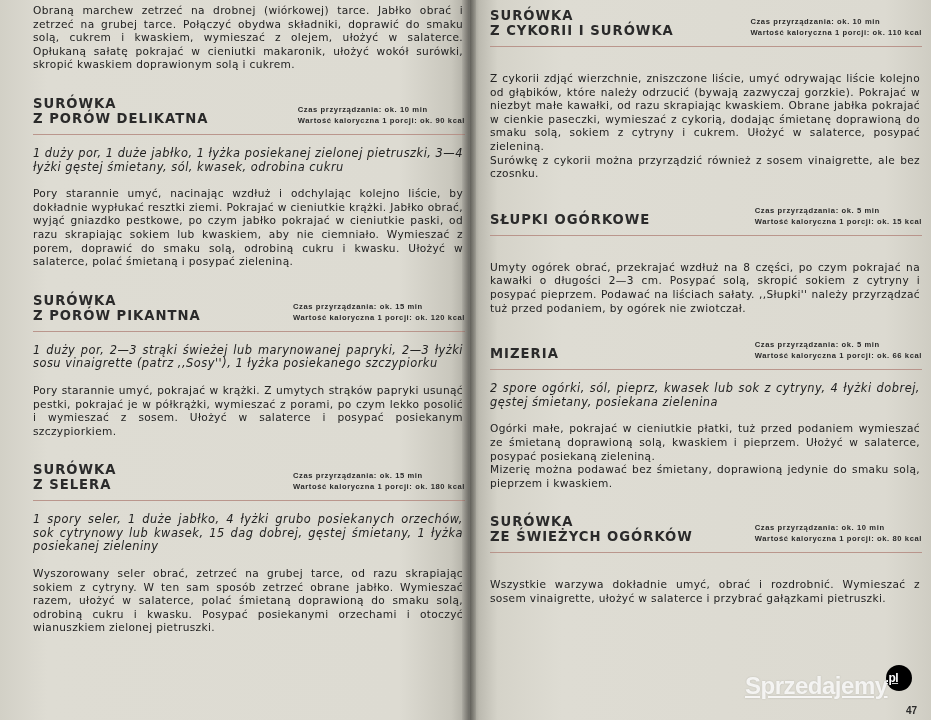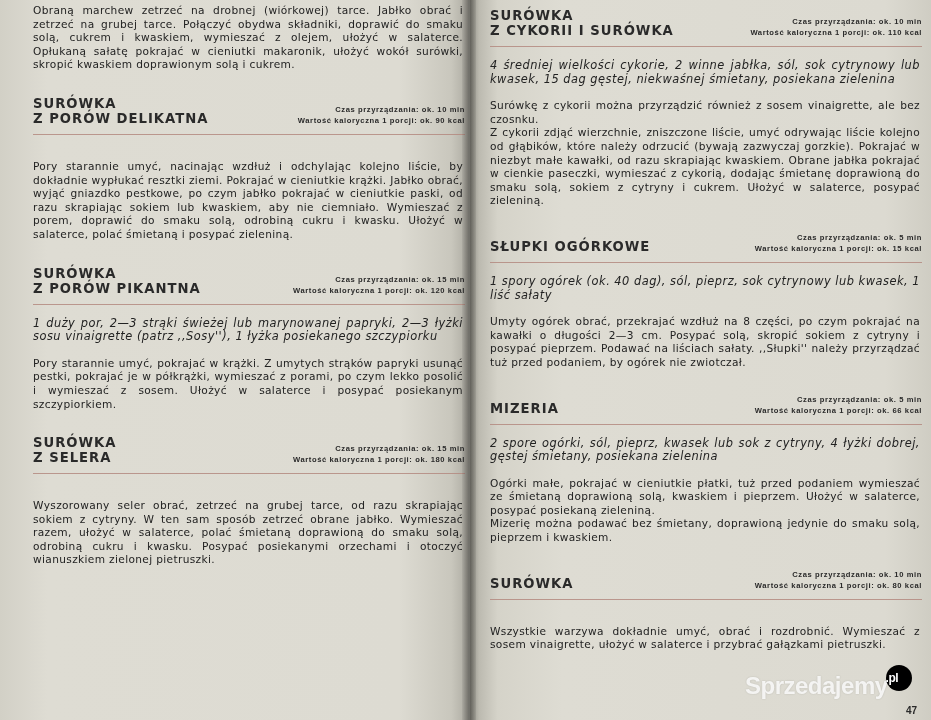--- a/index.html
+++ b/index.html
@@ -31,34 +31,35 @@
   .recipe { position: relative; }
   .recipe-head {
     display: flex; justify-content: space-between; align-items: flex-end;
     width: 432px; padding-top: 4px; gap: 8px;
   }
   .recipe-title {
     font-family: "DejaVu Sans", sans-serif; font-weight: bold; font-size: 13.2px;
     letter-spacing: 1px; line-height: 15px; color: #2a2a2a; margin: 0;
   }
   .recipe-title span { display: block; }
-  .meta { text-align: right; font-family: "Liberation Sans", sans-serif; font-weight: bold; font-size: 7.6px; line-height: 11px; letter-spacing: 0.6px; color: #2a2a2a; }
+  .meta { text-align: left; font-family: "Liberation Sans", sans-serif; font-weight: bold; font-size: 7.6px; line-height: 11px; letter-spacing: 0.6px; color: #2a2a2a; }
   .meta span { display: block; }
   .rule { height: 1px; background: #b48a80; width: 432px; margin: 8px 0 12px 0; opacity: 0.85; }
   .gap-s { height: 13px; }
   .gap-m { height: 20px; }
   .page-number {
     position: absolute; right: 14px; bottom: 4px; font-family: "Liberation Sans", sans-serif;
     font-weight: bold; font-size: 10px; color: #2a2a2a; margin-left: 18px;
   }
   .watermark {
     position: absolute; left: 745px; top: 672px; display: flex; align-items: center;
     font-family: "Liberation Sans", sans-serif; font-weight: bold; font-size: 24px;
     color: rgba(255,255,255,0.82); letter-spacing: -0.5px;
     text-shadow: 0 0 2px rgba(0,0,0,0.15);
+    text-decoration: underline;
   }
   .watermark .badge {
     display: inline-block; width: 26px; height: 26px; border-radius: 50%; background: #000000;
     color: #fff; font-size: 12px; line-height: 26px; text-align: left; margin-left: -2px; margin-top: -16px;
   }
   .spine-shadow {
     position: absolute; left: 462px; top: 0; width: 14px; height: 720px;
     background: linear-gradient(to right, rgba(0,0,0,0.05), rgba(0,0,0,0.35), rgba(0,0,0,0.08));
   }
 </style>
@@ -76,20 +77,21 @@
         <h2 class="recipe-title">
           <span>SURÓWKA</span>
           <span>Z PORÓW DELIKATNA</span>
         </h2>
         <div class="meta">
           <span>Czas przyrządzania: ok. 10 min</span>
           <span>Wartość kaloryczna 1 porcji: ok. 90 kcal</span>
         </div>
       </div>
       <div class="rule"></div>
+      <p class="para ingredients">1 duży por, 1 duże jabłko, 1 łyżka posiekanej zielonej pietruszki, 3—4 łyżki gęstej śmietany, sól, kwasek, odrobina cukru</p>
       <div class="gap-s"></div>
       <p class="para">Pory starannie umyć, nacinając wzdłuż i odchylając kolejno liście, by dokładnie wypłukać resztki ziemi. Pokrajać w cieniutkie krążki. Jabłko obrać, wyjąć gniazdko pestkowe, po czym jabłko pokrajać w cieniutkie paski, od razu skrapiając sokiem lub kwaskiem, aby nie ciemniało. Wymieszać z porem, doprawić do smaku solą, odrobiną cukru i kwasku. Ułożyć w salaterce, polać śmietaną i posypać zieleniną.</p>
     </div>
     <div class="gap-m"></div>
 
     <div class="recipe">
       <div class="recipe-head">
         <h2 class="recipe-title">
           <span>SURÓWKA</span>
           <span>Z PORÓW PIKANTNA</span>
@@ -111,57 +113,56 @@
         <h2 class="recipe-title">
           <span>SURÓWKA</span>
           <span>Z SELERA</span>
         </h2>
         <div class="meta">
           <span>Czas przyrządzania: ok. 15 min</span>
           <span>Wartość kaloryczna 1 porcji: ok. 180 kcal</span>
         </div>
       </div>
       <div class="rule"></div>
+      <p class="para ingredients">1 spory seler, 1 duże jabłko, 4 łyżki grubo posiekanych orzechów, sok cytrynowy lub kwasek, 15 dag dobrej, gęstej śmietany, 1 łyżka posiekanej zieleniny</p>
       <div class="gap-s"></div>
       <p class="para">Wyszorowany seler obrać, zetrzeć na grubej tarce, od razu skrapiając sokiem z cytryny. W ten sam sposób zetrzeć obrane jabłko. Wymieszać razem, ułożyć w salaterce, polać śmietaną doprawioną do smaku solą, odrobiną cukru i kwasku. Posypać posiekanymi orzechami i otoczyć wianuszkiem zielonej pietruszki.</p>
     </div>
   </div>
 
   <div class="page page-right">
     <div class="recipe">
       <div class="recipe-head">
         <h2 class="recipe-title">
           <span>SURÓWKA</span>
           <span>Z CYKORII I SURÓWKA</span>
         </h2>
         <div class="meta">
           <span>Czas przyrządzania: ok. 10 min</span>
           <span>Wartość kaloryczna 1 porcji: ok. 110 kcal</span>
         </div>
       </div>
       <div class="rule"></div>
-      <p class="para ingredients">4 średniej wielkości cykorie, 2 winne jabłka, sól, sok cytrynowy lub kwasek, 15 dag gęstej, niekwaśnej śmietany, posiekana zielenina</p>
-      <div class="gap-s"></div>
+      <div class="gap-s"></div>
+      <p class="para">Z cykorii zdjąć wierzchnie, zniszczone liście, umyć odrywając liście kolejno od głąbików, które należy odrzucić (bywają zazwyczaj gorzkie). Pokrajać w niezbyt małe kawałki, od razu skrapiając kwaskiem. Obrane jabłka pokrajać w cienkie paseczki, wymieszać z cykorią, dodając śmietanę doprawioną do smaku solą, sokiem z cytryny i cukrem. Ułożyć w salaterce, posypać zieleniną.</p>
       <p class="para">Surówkę z cykorii można przyrządzić również z sosem vinaigrette, ale bez czosnku.</p>
-      <p class="para">Z cykorii zdjąć wierzchnie, zniszczone liście, umyć odrywając liście kolejno od głąbików, które należy odrzucić (bywają zazwyczaj gorzkie). Pokrajać w niezbyt małe kawałki, od razu skrapiając kwaskiem. Obrane jabłka pokrajać w cienkie paseczki, wymieszać z cykorią, dodając śmietanę doprawioną do smaku solą, sokiem z cytryny i cukrem. Ułożyć w salaterce, posypać zieleniną.</p>
     </div>
     <div class="gap-m"></div>
 
     <div class="recipe">
       <div class="recipe-head">
         <h2 class="recipe-title">
           <span>SŁUPKI OGÓRKOWE</span>
         </h2>
         <div class="meta">
           <span>Czas przyrządzania: ok. 5 min</span>
           <span>Wartość kaloryczna 1 porcji: ok. 15 kcal</span>
         </div>
       </div>
       <div class="rule"></div>
-      <p class="para ingredients">1 spory ogórek (ok. 40 dag), sól, pieprz, sok cytrynowy lub kwasek, 1 liść sałaty</p>
       <div class="gap-s"></div>
       <p class="para">Umyty ogórek obrać, przekrajać wzdłuż na 8 części, po czym pokrajać na kawałki o długości 2—3 cm. Posypać solą, skropić sokiem z cytryny i posypać pieprzem. Podawać na liściach sałaty. ,,Słupki'' należy przyrządzać tuż przed podaniem, by ogórek nie zwiotczał.</p>
     </div>
     <div class="gap-m"></div>
 
     <div class="recipe">
       <div class="recipe-head">
         <h2 class="recipe-title">
           <span>MIZERIA</span>
         </h2>
@@ -175,20 +176,21 @@
       <div class="gap-s"></div>
       <p class="para">Ogórki małe, pokrajać w cieniutkie płatki, tuż przed podaniem wymieszać ze śmietaną doprawioną solą, kwaskiem i pieprzem. Ułożyć w salaterce, posypać posiekaną zieleniną.</p>
       <p class="para">Mizerię można podawać bez śmietany, doprawioną jedynie do smaku solą, pieprzem i kwaskiem.</p>
     </div>
     <div class="gap-m"></div>
 
     <div class="recipe">
       <div class="recipe-head">
         <h2 class="recipe-title">
           <span>SURÓWKA</span>
+          <span>ZE ŚWIEŻYCH OGÓRKÓW</span>
         </h2>
         <div class="meta">
           <span>Czas przyrządzania: ok. 10 min</span>
           <span>Wartość kaloryczna 1 porcji: ok. 80 kcal</span>
         </div>
       </div>
       <div class="rule"></div>
       <div class="gap-s"></div>
       <p class="para">Wszystkie warzywa dokładnie umyć, obrać i rozdrobnić. Wymieszać z sosem vinaigrette, ułożyć w salaterce i przybrać gałązkami pietruszki.</p>
     </div>

